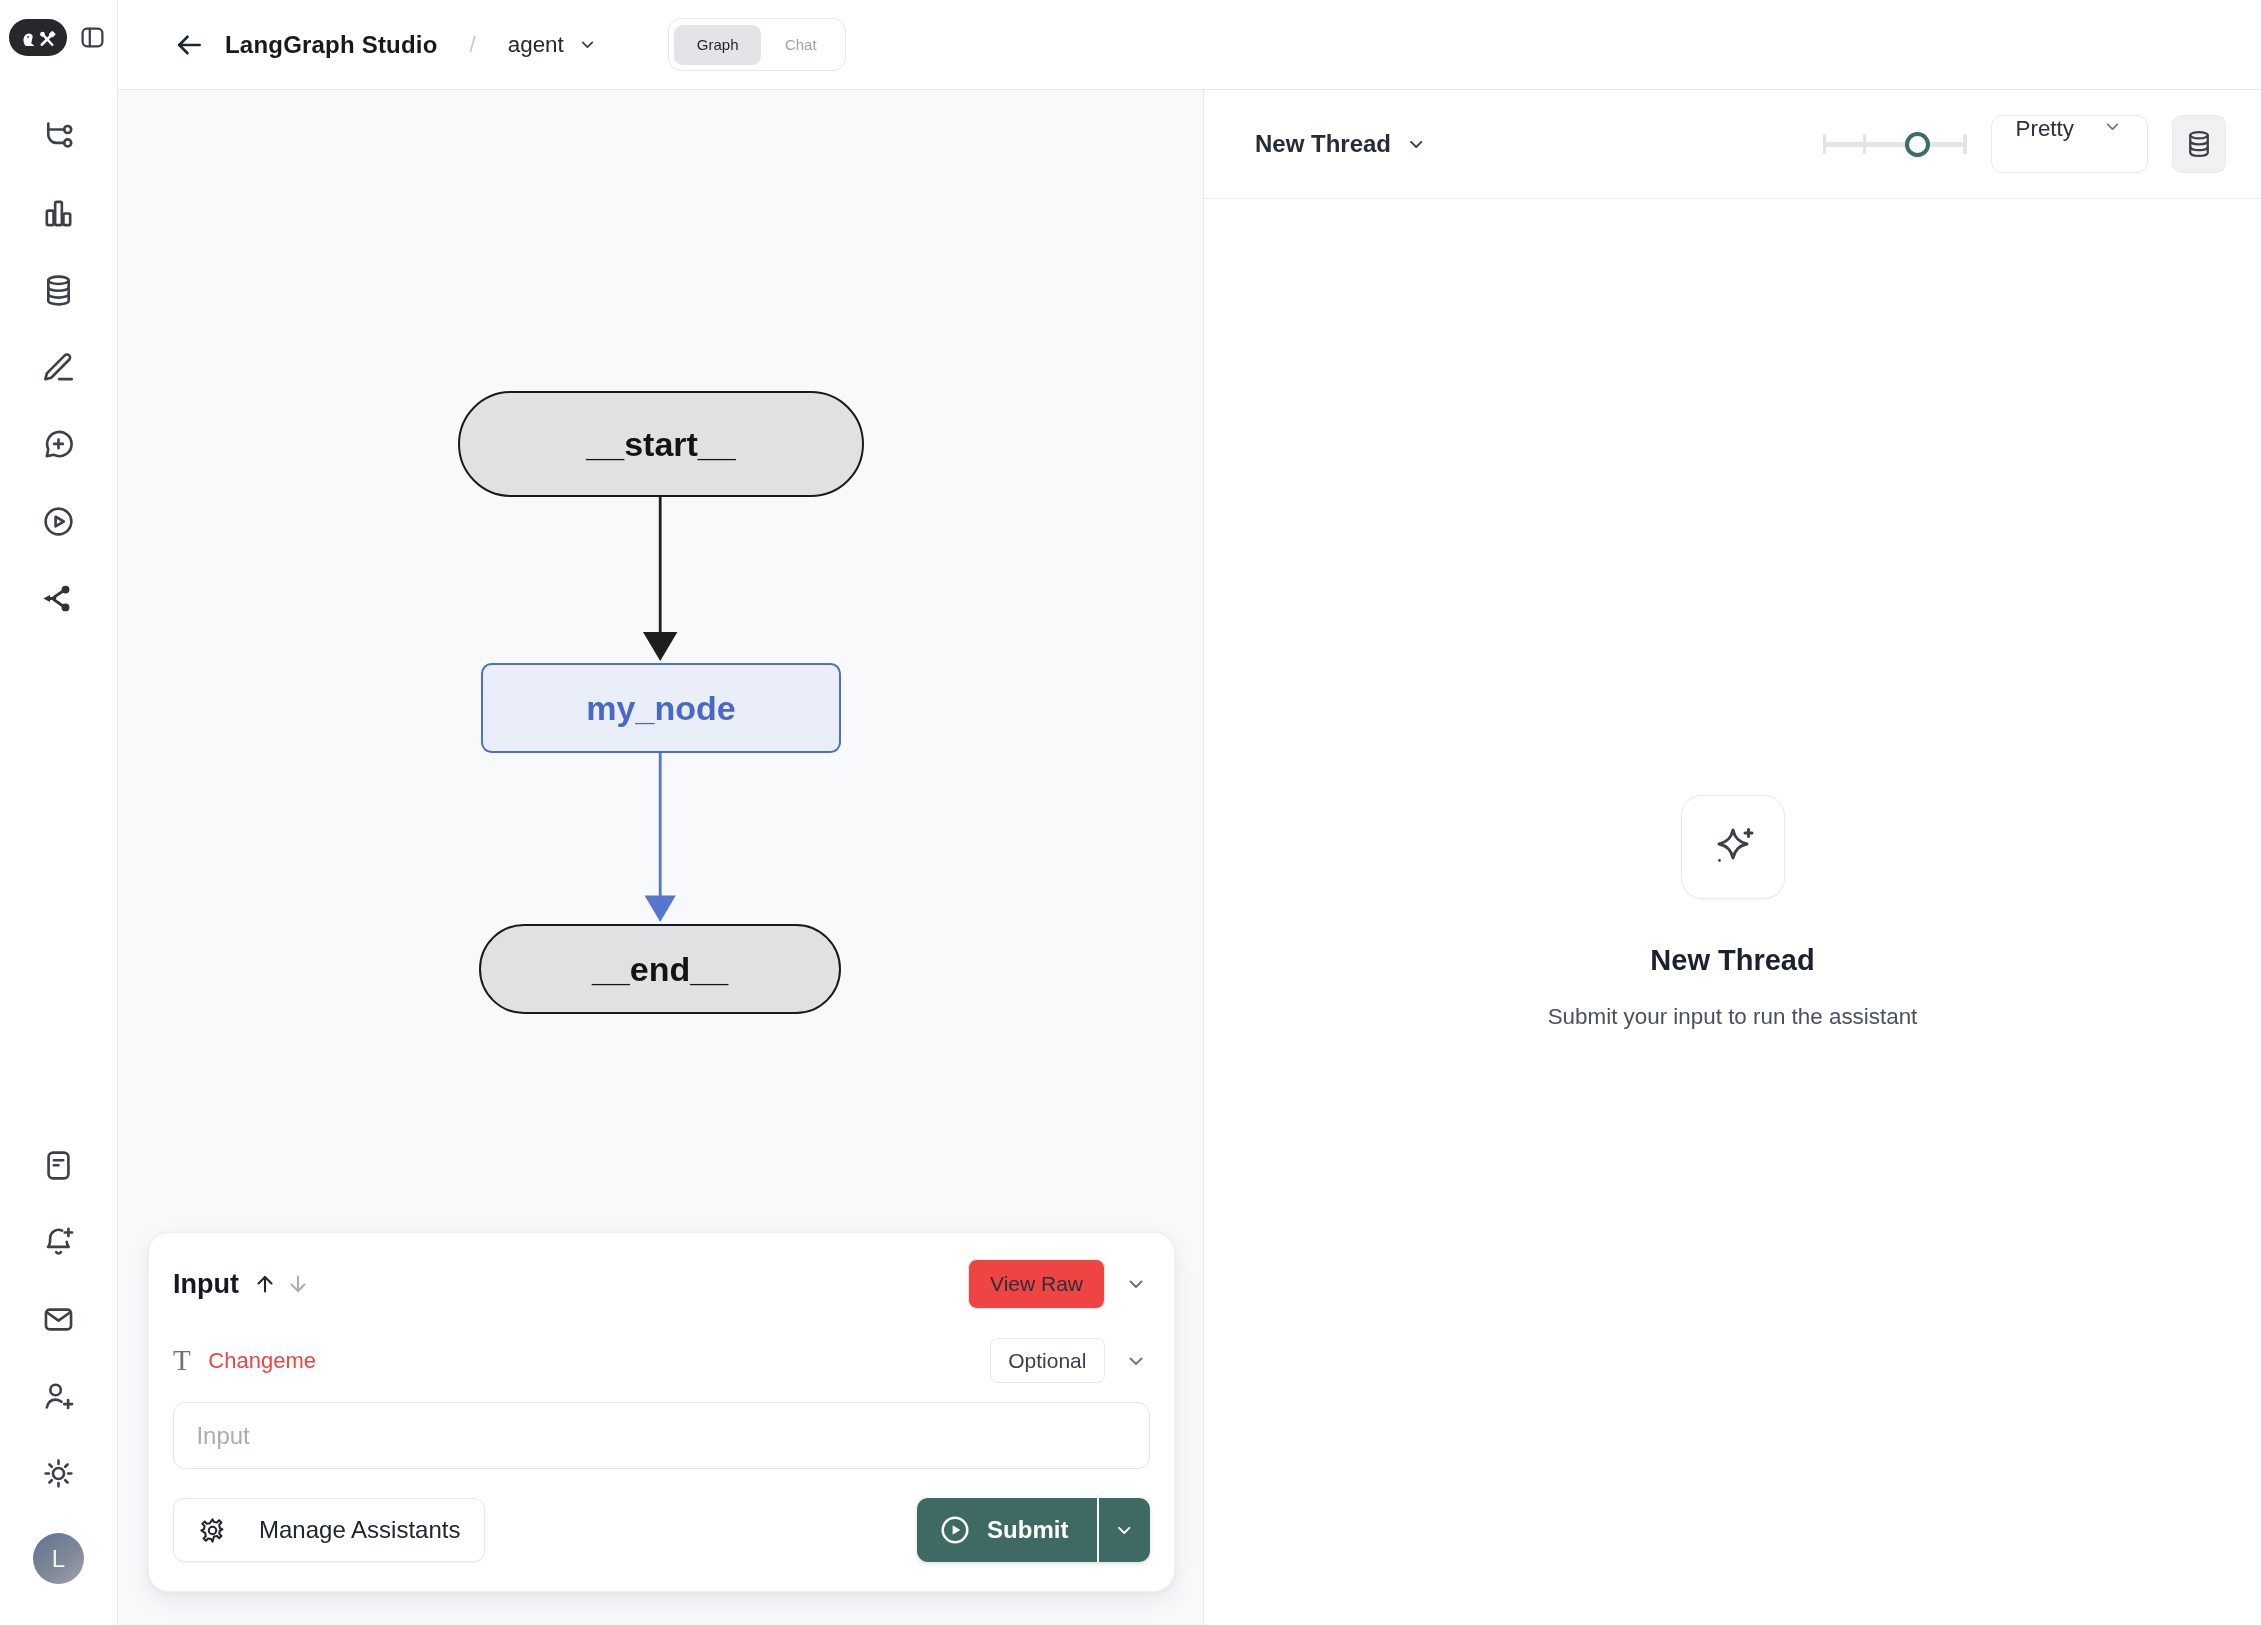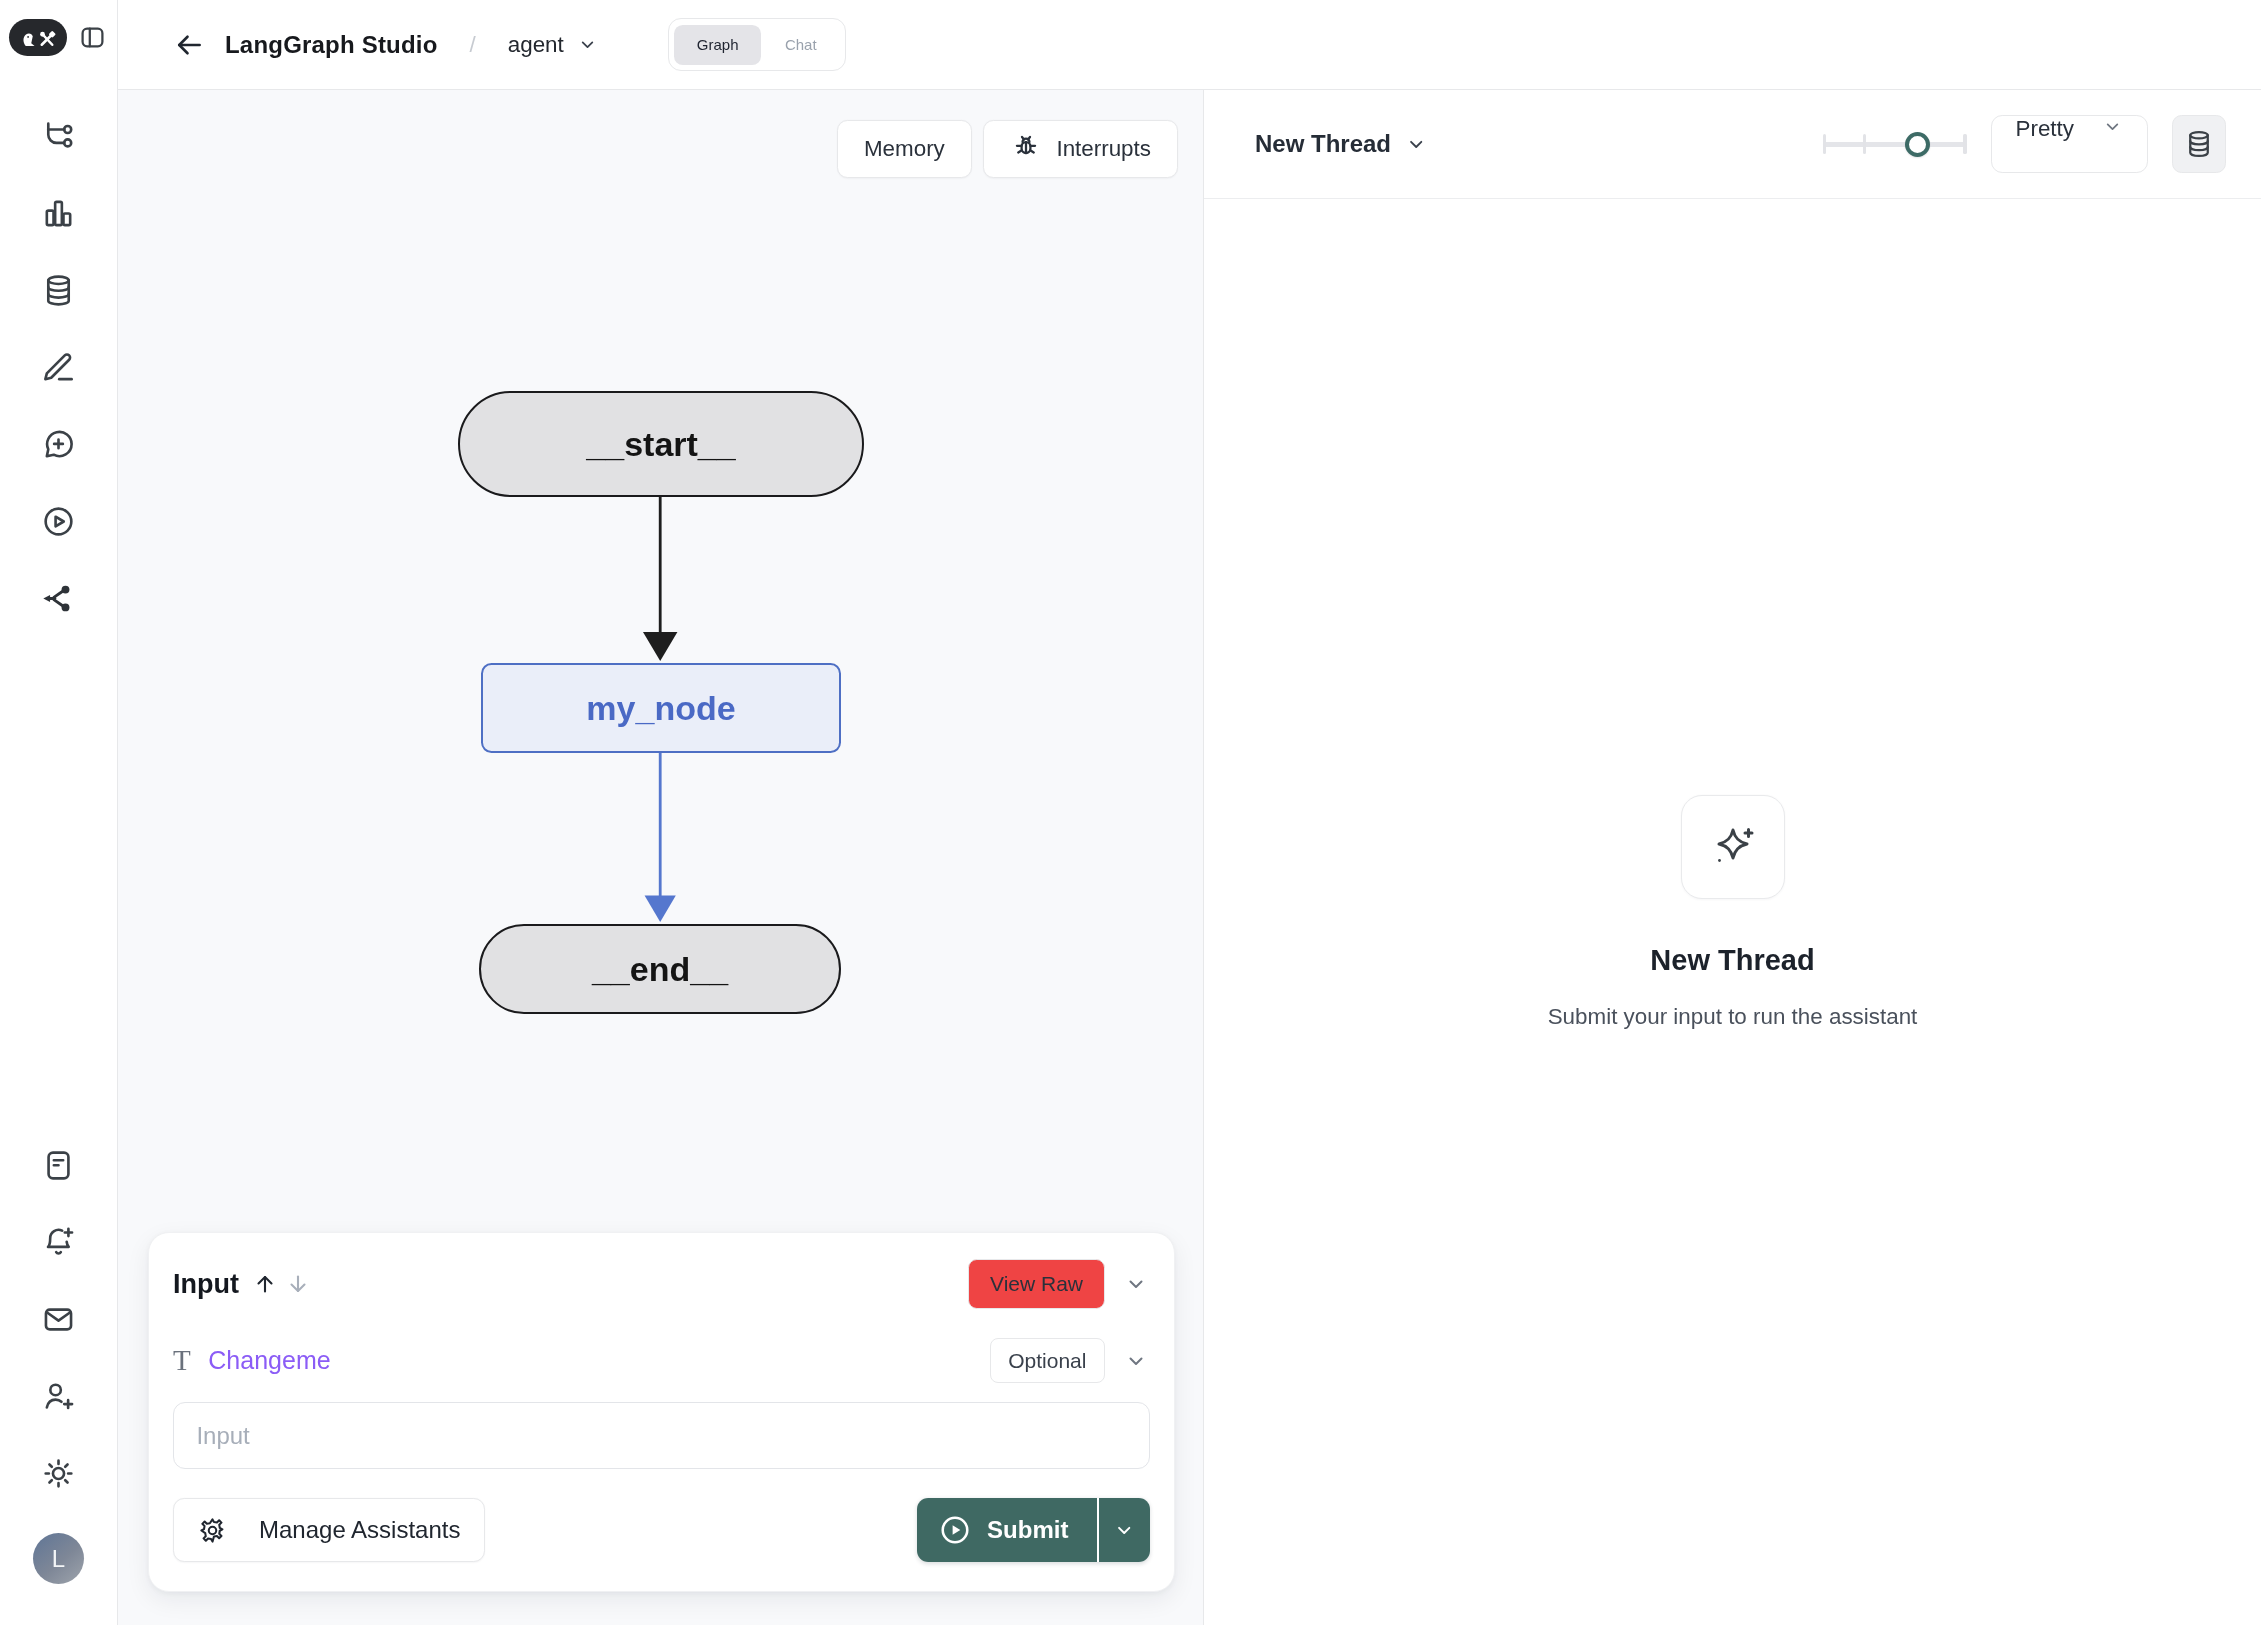--- a/index.html
+++ b/index.html
@@ -71,21 +71,21 @@
   .ic-row1{ display:flex; align-items:center; }
   .ic-title{ font-size:27px; font-weight:700; color:#14181F; }
   .sort-btn{ background:none; border:none; width:32px; height:32px; display:flex; align-items:center; justify-content:center; cursor:pointer; margin-left:9.6px; }
   .view-raw{
     margin-left:auto; height:50px; padding:0 21px; border:1.2px solid #E7E8EA; border-radius:8.8px; background:#ef4444;
     font-size:21px; color:#2A313B; font-family:inherit; display:flex; align-items:center; cursor:pointer;
   }
   .ic-chev{ background:none; border:none; margin-left:16px; width:29px; height:29px; display:flex; align-items:center; justify-content:center; cursor:pointer; color:#6F7681; }
   .ic-row2{ display:flex; align-items:center; margin-top:29px; }
   .t-ic{ font-family:"Liberation Serif", serif; font-size:29px; color:#6A717C; line-height:1; }
-  .field-label{ font-size:25px; color:#8b5cf6; margin-left:17.6px; }
+  .field-label{ font-size:22px; color:#ef4444; margin-left:17.6px; }
   .opt-badge{ margin-left:auto; height:45px; padding:0 17.6px; border:1.2px solid #E7E8EA; border-radius:8px; font-size:21px; color:#3A414C; display:flex; align-items:center; }
   .text-input{
     margin-top:19px; width:100%; height:67px; border:1.2px solid #E3E5E9; border-radius:12px;
     padding:0 22.4px; font-size:24px; font-family:inherit; color:#20262F; outline:none; background:#fff;
   }
   .text-input::placeholder{ color:#A7AEB9; }
   .ic-footer{ display:flex; align-items:center; margin-top:29px; }
   .manage-btn{
     height:64px; padding:0 24px; border:1.2px solid #E7E8EA; border-radius:11.2px; background:#fff;
     font-size:24px; font-weight:500; color:#20262F; font-family:inherit; display:flex; align-items:center; gap:32px; cursor:pointer;
@@ -265,35 +265,20 @@
         <path d="M6.5 9.5l5.5 5.5 5.5-5.5"></path>
       </svg>
     </button>
     <div class="tabs">
       <button class="tab active">Graph</button>
       <button class="tab inactive">Chat</button>
     </div>
   </header>
 
   <section class="canvas">
-    <div class="canvas-toolbar">
-      <button class="tool-btn">
-        <span>Memory</span>
-      </button>
-      <button class="tool-btn">
-        <svg width="32" height="32" viewBox="0 0 24 24" class="stroke-ic" style="stroke:#2A313B;stroke-width:1.7;">
-          <path d="M9 3l1.5 1.9M15 3l-1.5 1.9"></path>
-          <path d="M9.4 6.8a2.6 2.6 0 0 1 5.2 0"></path>
-          <rect x="8.7" y="6.8" width="6.6" height="8.2" rx="3.3"></rect>
-          <path d="M12 6.8v8.2"></path>
-          <path d="M8.7 9.6H5.2M15.3 9.6h3.5M8.8 13l-2.6 1.6M15.2 13l2.6 1.6"></path>
-        </svg>
-        <span>Interrupts</span>
-      </button>
-    </div>
 
     <svg class="edges" width="1086" height="1535" viewBox="0 0 1356 1917">
       <g>
         <line x1="677" y1="508" x2="677" y2="680" stroke="#1E1E1E" stroke-width="3.5"></line>
         <polygon points="677,713 655.5,677 698.5,677" fill="#1E1E1E"></polygon>
       </g>
       <g>
         <line x1="677" y1="827" x2="677" y2="1008" stroke="#5577CE" stroke-width="3.5"></line>
         <polygon points="677,1039 657.5,1006 696.5,1006" fill="#5577CE"></polygon>
       </g>

